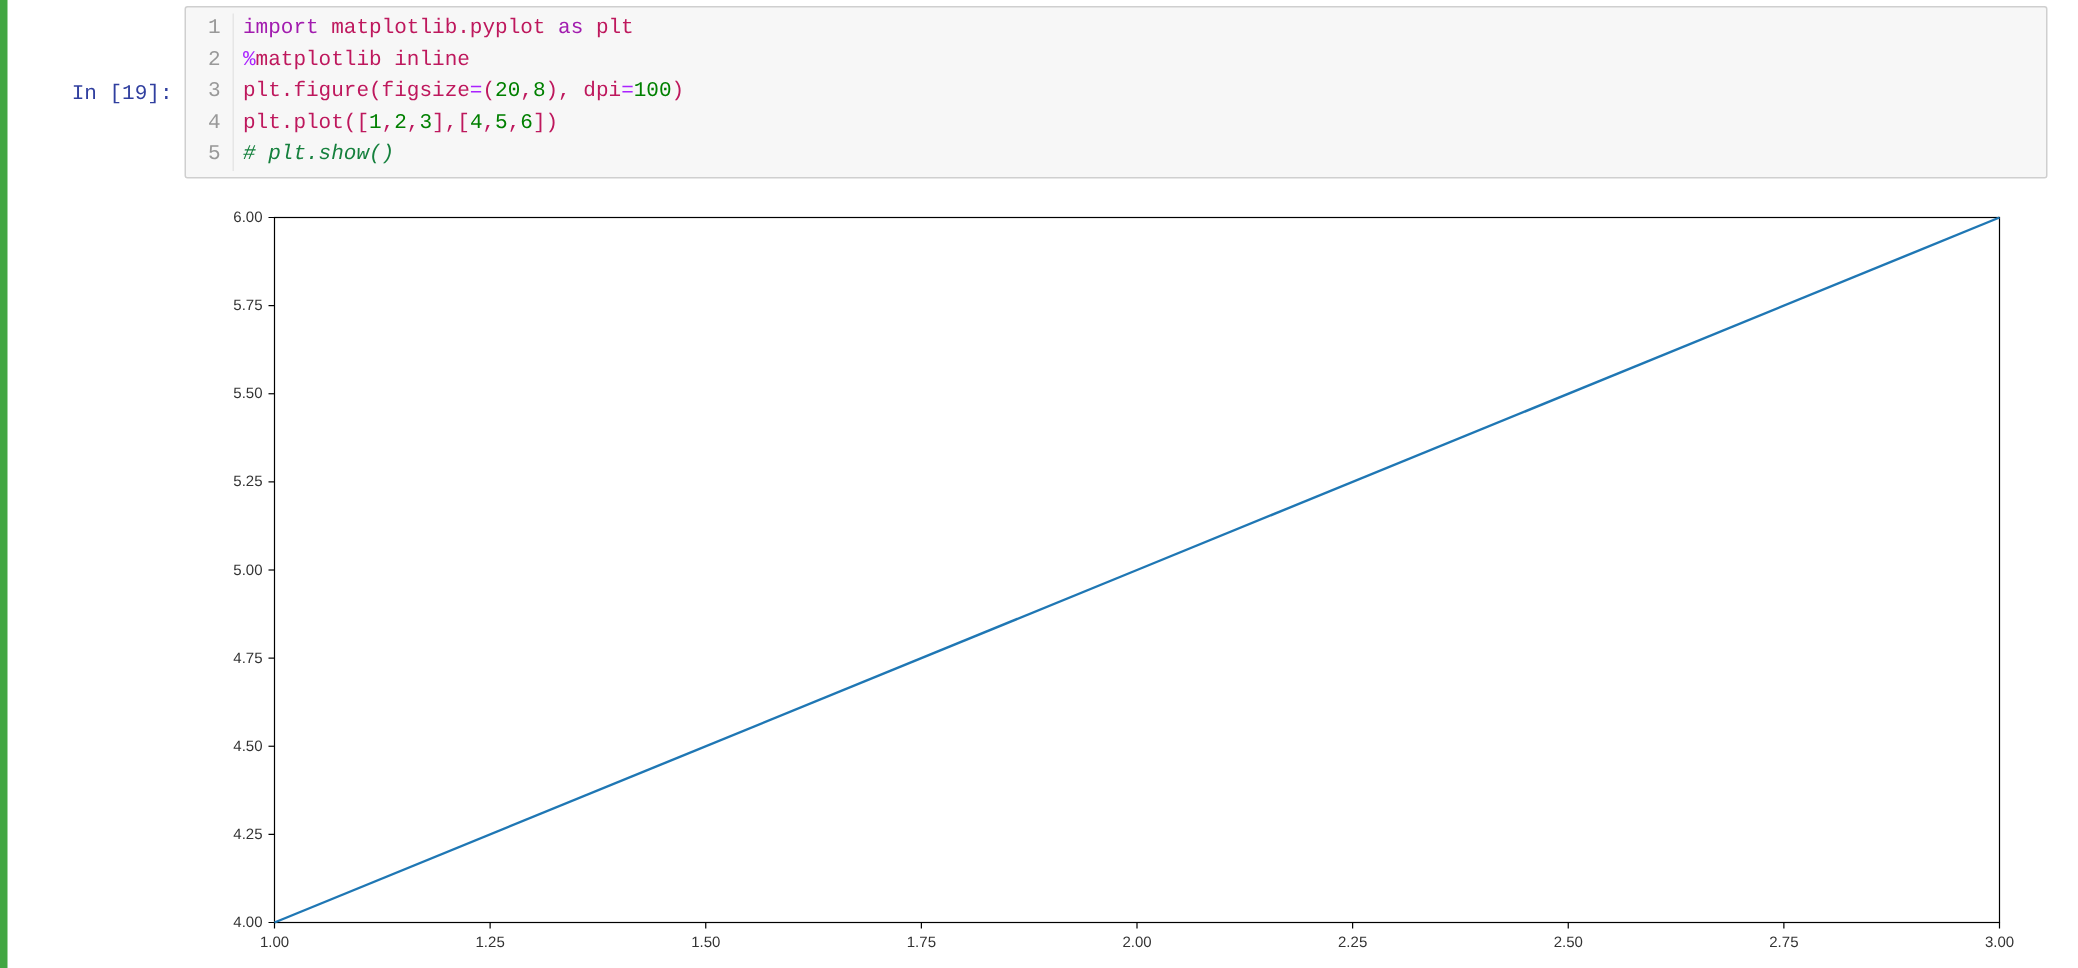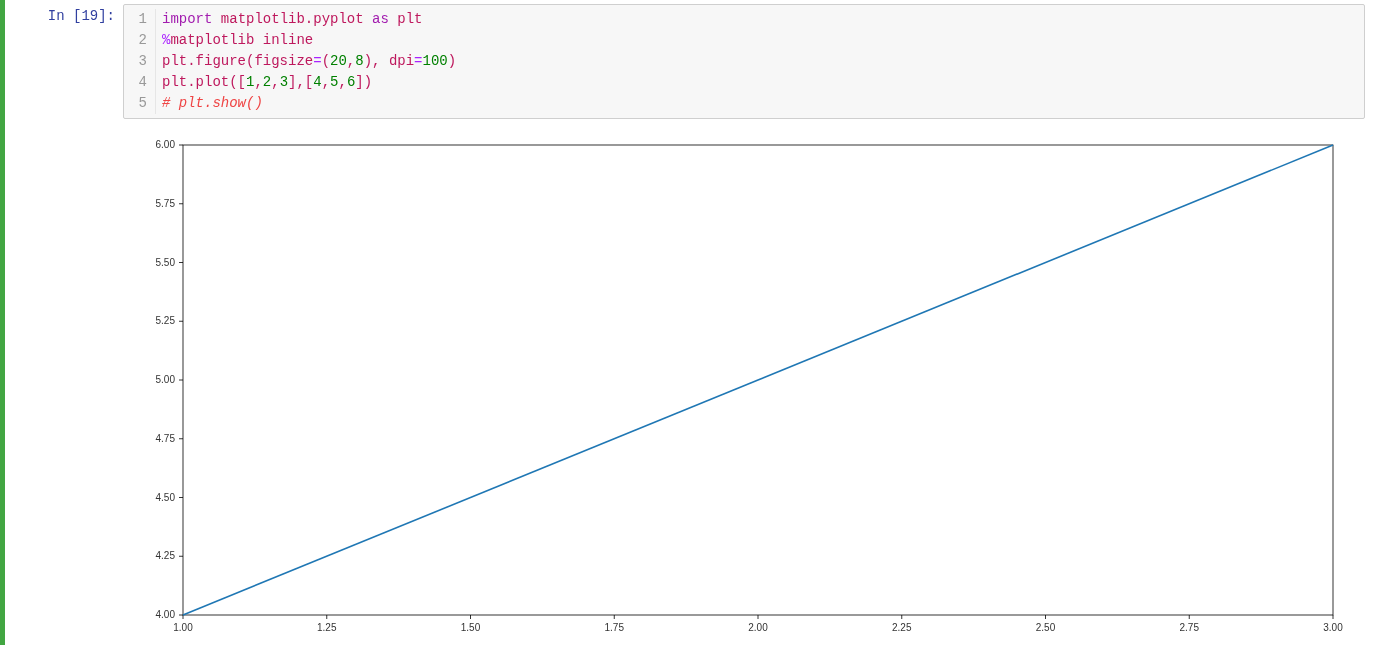--- a/index.html
+++ b/index.html
@@ -17,20 +17,21 @@
     width: 1385px;
   }
   .prompt-col {
     width: 110px;
     flex-shrink: 0;
     text-align: right;
     padding: 4px 8px 0 0;
     font-family: Consolas, "Courier New", monospace;
     font-size: 14px;
     color: #303f9f;
+    margin-top: 47px;
   }
   .prompt-col .bracket { color: #303f9f; }
   .cell-body { flex: 1; padding-right: 20px; }
   .code-box {
     background: #f7f7f7;
     border: 1px solid #cfcfcf;
     border-radius: 2px;
     padding: 4px 0;
     display: flex;
   }
@@ -51,21 +52,21 @@
     padding-left: 6px;
     font-family: Consolas, "Courier New", monospace;
     font-size: 14px;
     line-height: 21px;
     white-space: pre;
   }
   .k-green { color: #a21caf; font-weight: normal; }
   .k-magic { color: #aa22ff; }
   .k-num   { color: #008000; font-family: Liberation Mono, monospace; }
   .k-op    { color: #aa22ff; }
-  .k-cmt   { color: #ef4444; font-style: italic; }
+  .k-cmt   { color: #15803d; font-style: italic; }
   .k-name  { color: #be185d; }
 
   .output-area {
     margin-top: 16px;
     position: relative;
   }
   svg.chart { display: block; }
   .tick-label {
     font-family: Arial, sans-serif;
     font-size: 10px;

